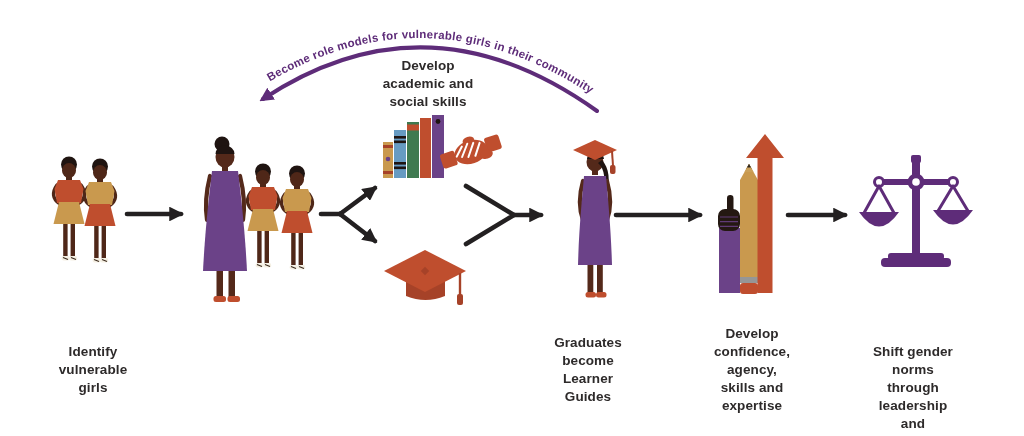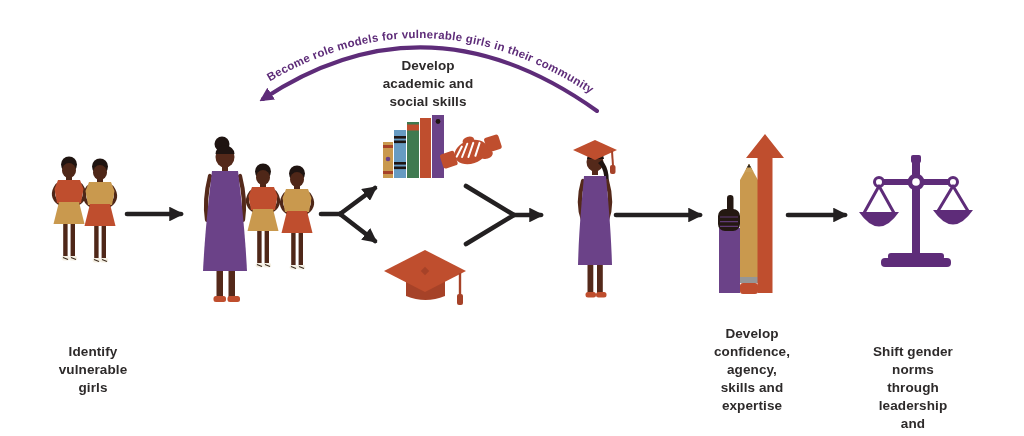--- a/index.html
+++ b/index.html
@@ -194,20 +194,24 @@
       <rect class="f-plum" x="26" y="103" width="70" height="9" rx="4"></rect>
     </g>
   </svg>
 
   <div class="lbl" style="left:93px;top:343px">Identify
 vulnerable
 girls</div>
   <div class="lbl" style="left:428px;top:57px">Develop
 academic and
 social skills</div>
+  <div class="lbl" style="left:588px;top:334px">Graduates
+become
+Learner
+Guides</div>
   <div class="lbl" style="left:752px;top:325px">Develop
 confidence,
 agency,
 skills and
 expertise</div>
   <div class="lbl" style="left:913px;top:343px">Shift gender norms
 through leadership
 and representation</div>
 </div>
 

